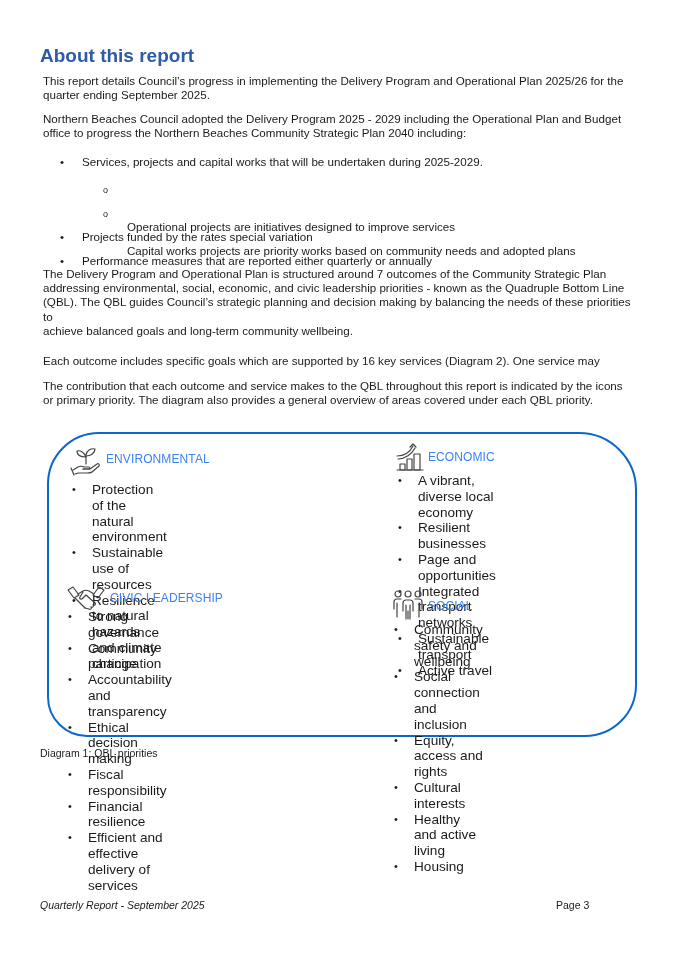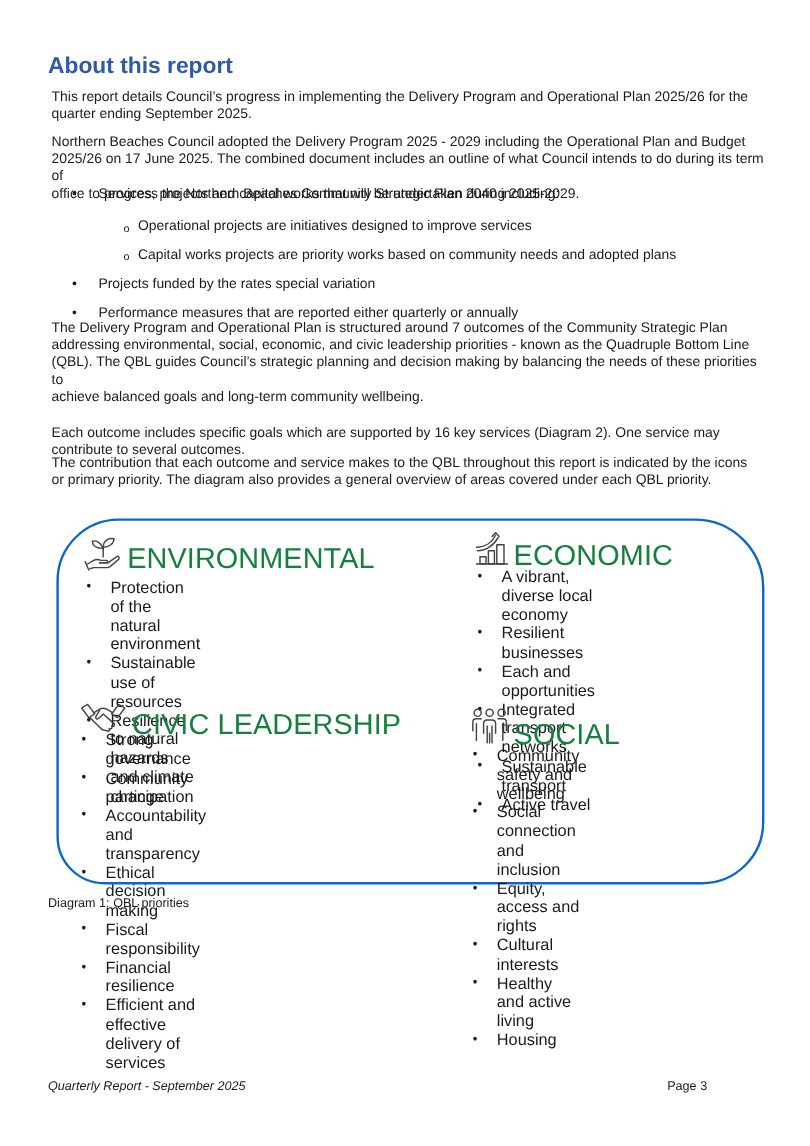--- a/index.html
+++ b/index.html
@@ -15,31 +15,31 @@
     .p {
       position: absolute; left: 40px; width: 600px; margin: 3px;
       font-size: 11.6px; line-height: 14.2px; color: #1a1a1a;
     }
     .bul { position: absolute; font-size: 11.6px; line-height: 14px; color: #1a1a1a; }
     .bul .mk { position: absolute; left: 0; top: 0; }
     .bul .tx { position: absolute; left: 22px; top: 0; white-space: nowrap; }
     .bul.l1 { left: 60px; }
     .bul.l2 { left: 103px; }
     .bul.l2 .mk { font-size: 9px; top: 1px; }
-    .bul.l2 .tx { left: 12px; }
+    .bul.l2 .tx { left: 24px; margin-top: 38px; }
 
     .frame {
       position: absolute; left: 47px; top: 432px; width: 586px; height: 301px;
       border: 2.5px solid #0b67cc; border-radius: 52px 58px 52px 40px;
     }
     .qbl { position: absolute; }
     .qbl .head { position: absolute; left: 0; top: 0; height: 30px; white-space: nowrap; }
     .qbl .head svg { position: absolute; left: 0; top: 0; }
     .qbl .title {
-      position: absolute; top: 6px; font-size: 24px; color: #15803d; letter-spacing: 0.1px;
+      position: absolute; top: 6px; font-size: 12px; color: #3b82f6; letter-spacing: 0.1px;
     }
     .qbl ul { list-style: none; margin: 0; padding: 0; position: absolute; left: 0; }
     .qbl li { position: relative; font-size: 13.6px; line-height: 15.8px; padding-left: 22px; color: #1a1a1a; }
     .qbl li .dot { position: absolute; left: 2px; top: 0; font-size: 11px; }
 
     .caption {
       position: absolute; left: 40px; top: 747px; font-size: 10.5px; color: #1a1a1a;
     }
     .caption b { font-weight: normal; }
     .footer-left { position: absolute; left: 40px; top: 899px; font-size: 10.5px; color: #1a1a1a; font-style: italic; }
@@ -50,21 +50,20 @@
 
 <h1>About this report</h1>
 
 <div class="p" style="top:71px">
   <div>This report details Council’s progress in implementing the Delivery Program and Operational Plan 2025/26 for the</div>
   <div>quarter ending September 2025.</div>
 </div>
 
 <div class="p" style="top:109px">
   <div>Northern Beaches Council adopted the Delivery Program 2025 - 2029 including the Operational Plan and Budget</div>
-  <div>2025/26 on 17 June 2025. The combined document includes an outline of what Council intends to do during its term of</div>
   <div>office to progress the Northern Beaches Community Strategic Plan 2040 including:</div>
 </div>
 
 <div class="bul l1" style="top:155px">
   <span class="mk">•</span>
   <span class="tx">Services, projects and capital works that will be undertaken during 2025-2029.</span>
 </div>
 <div class="bul l2" style="top:182px">
   <span class="mk">o</span>
   <span class="tx">Operational projects are initiatives designed to improve services</span>
@@ -84,21 +83,20 @@
 
 <div class="p" style="top:264px">
   <div>The Delivery Program and Operational Plan is structured around 7 outcomes of the Community Strategic Plan</div>
   <div>addressing environmental, social, economic, and civic leadership priorities - known as the Quadruple Bottom Line</div>
   <div>(QBL). The QBL guides Council’s strategic planning and decision making by balancing the needs of these priorities to</div>
   <div>achieve balanced goals and long-term community wellbeing.</div>
 </div>
 
 <div class="p" style="top:351px">
   <div>Each outcome includes specific goals which are supported by 16 key services (Diagram 2). One service may</div>
-  <div>contribute to several outcomes.</div>
 </div>
 
 <div class="p" style="top:376px">
   <div>The contribution that each outcome and service makes to the QBL throughout this report is indicated by the icons</div>
   <div>or primary priority. The diagram also provides a general overview of areas covered under each QBL priority.</div>
 </div>
 
 <div class="frame"></div>
 
 <div class="qbl" style="left:70px; top:446px;">
@@ -134,21 +132,21 @@
         <path d="M14 5 L17 2 L20 5"></path>
         <path d="M2 17 C9 17 16 12 19 6"></path>
         <path d="M1 28 H27"></path>
       </g>
     </svg>
     <span class="title" style="left:32px; top:8px">ECONOMIC</span>
   </div>
   <ul style="top:31px">
     <li><span class="dot">•</span><span>A vibrant, diverse local economy</span></li>
     <li><span class="dot">•</span><span>Resilient businesses</span></li>
-    <li><span class="dot">•</span><span>Each and opportunities</span></li>
+    <li><span class="dot">•</span><span>Page and opportunities</span></li>
     <li><span class="dot">•</span><span>Integrated transport networks</span></li>
     <li><span class="dot">•</span><span>Sustainable transport</span></li>
     <li><span class="dot">•</span><span>Active travel</span></li>
   </ul>
 </div>
 
 <div class="qbl" style="left:66px; top:585px;">
   <div class="head">
     <svg width="40" height="28" viewBox="0 0 40 28">
       <g fill="none" stroke="#444" stroke-width="1.2" stroke-linecap="round" stroke-linejoin="round">

